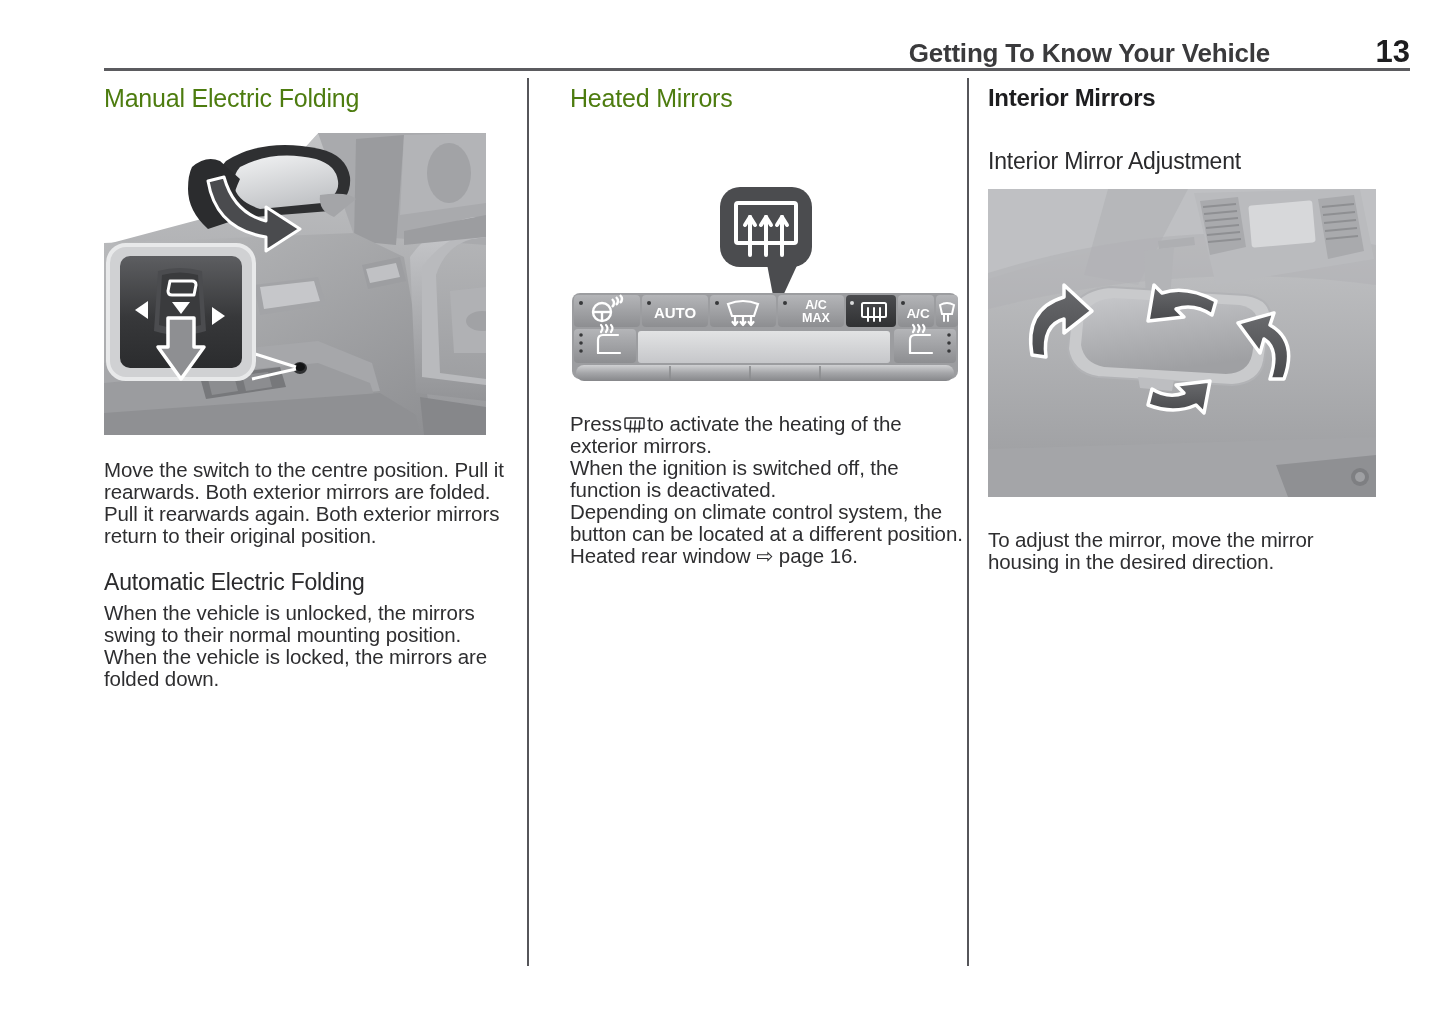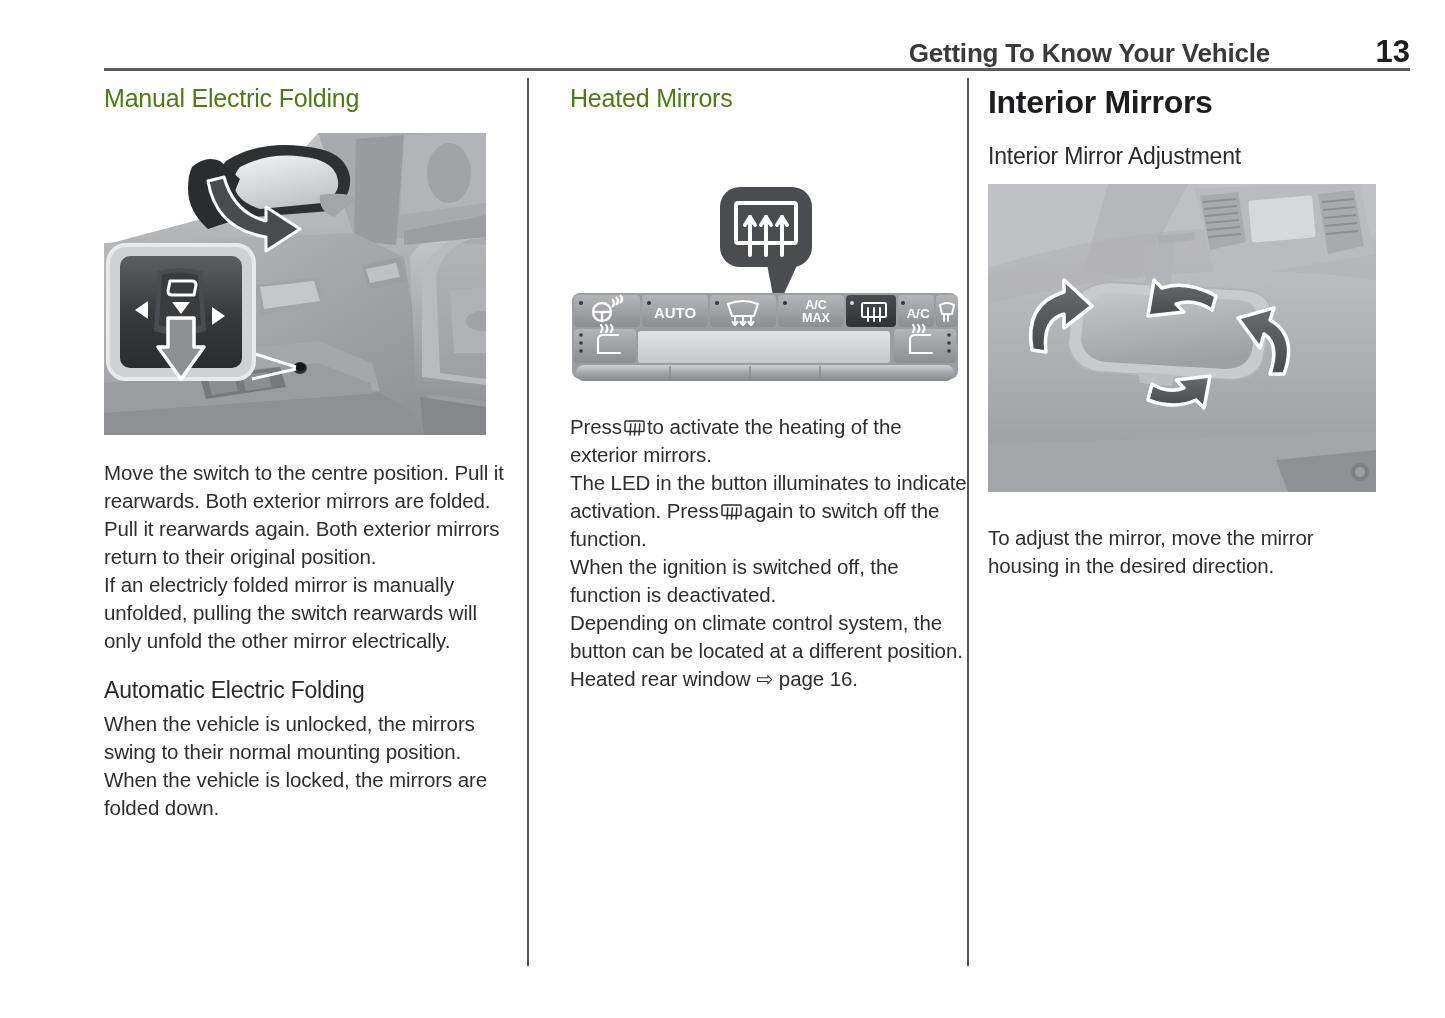--- a/index.html
+++ b/index.html
@@ -73,37 +73,37 @@
   #column-right  { left: 988px;  width: 400px; }
 
   h2.section-title {
     margin: 0 0 12px 0;
     font-size: 25px;
     font-weight: 400;
     letter-spacing: -0.2px;
     color: #4d7c0f;
   }
   h1.major-title {
-    margin: 0 0 22px 0;
-    font-size: 32px;
+    margin: 0 0 36px 0;
+    font-size: 24px;
     font-weight: 700;
     letter-spacing: -0.3px;
     color: #1d1d1f;
   }
   h3.sub-title {
     margin: 22px 0 6px 0;
     font-size: 23px;
     font-weight: 400;
     letter-spacing: -0.2px;
     color: #2a2a2c;
   }
   p.body-text {
     margin: 0;
     font-size: 20.5px;
-    line-height: 28px;
+    line-height: 22px;
     color: #2e2e30;
     letter-spacing: -0.1px;
   }
   p.body-text + p.body-text { margin-top: 0; }
 
   .figure { margin: 4px 0 0 0; }
 
   
   .inline-defrost {
     display: inline-block;
@@ -234,21 +234,20 @@
 
       <path d="M258 140 L296 132 L302 156 L264 164 Z" fill="#9d9ea1"></path>
       <path d="M262 144 L292 138 L296 152 L266 158 Z" fill="#c0c1c4"></path>
     </svg>
   </div>
 
   <div style="height:24px"></div>
 
   <p class="body-text">Move the switch to the centre position. Pull it rearwards. Both exterior mirrors are folded.</p>
   <p class="body-text">Pull it rearwards again. Both exterior mirrors return to their original position.</p>
-  <p class="body-text">If an electricly folded mirror is manually unfolded, pulling the switch rearwards will only unfold the other mirror electrically.</p>
 
   <h3 class="sub-title">Automatic Electric Folding</h3>
 
   <p class="body-text">When the vehicle is unlocked, the mirrors swing to their normal mounting position.</p>
   <p class="body-text">When the vehicle is locked, the mirrors are folded down.</p>
 </div>
 
 <div class="column" id="column-middle">
 
   <h2 class="section-title">Heated Mirrors</h2>
@@ -398,32 +397,20 @@
         <rect x="1" y="1" width="19" height="10.5" rx="1" fill="none" stroke="#2e2e30" stroke-width="1.5"></rect>
         <g stroke="#2e2e30" stroke-width="1.5" stroke-linecap="round">
           <path d="M6 15 L6.8 4"></path>
             <path d="M10.5 15 L11.3 4"></path>
             <path d="M15 15 L15.8 4"></path>
         </g>
       </svg>
     </span><span>to activate the heating of the exterior mirrors.</span>
   </p>
 
-  <p class="body-text">
-    <span>The LED in the button illuminates to indicate activation. Press</span><span class="inline-defrost">
-      <svg width="21" height="16" viewBox="0 0 21 16">
-        <rect x="1" y="1" width="19" height="10.5" rx="1" fill="none" stroke="#2e2e30" stroke-width="1.5"></rect>
-        <g stroke="#2e2e30" stroke-width="1.5" stroke-linecap="round">
-          <path d="M6 15 L6.8 4"></path>
-            <path d="M10.5 15 L11.3 4"></path>
-            <path d="M15 15 L15.8 4"></path>
-        </g>
-      </svg>
-    </span><span>again to switch off the function.</span>
-  </p>
 
   <p class="body-text">When the ignition is switched off, the function is deactivated.</p>
   <p class="body-text">Depending on climate control system, the button can be located at a different position.</p>
   <p class="body-text">
     <span>Heated rear window</span>
     <span>⇨</span>
     <span>page 16.</span>
   </p>
 </div>
 

